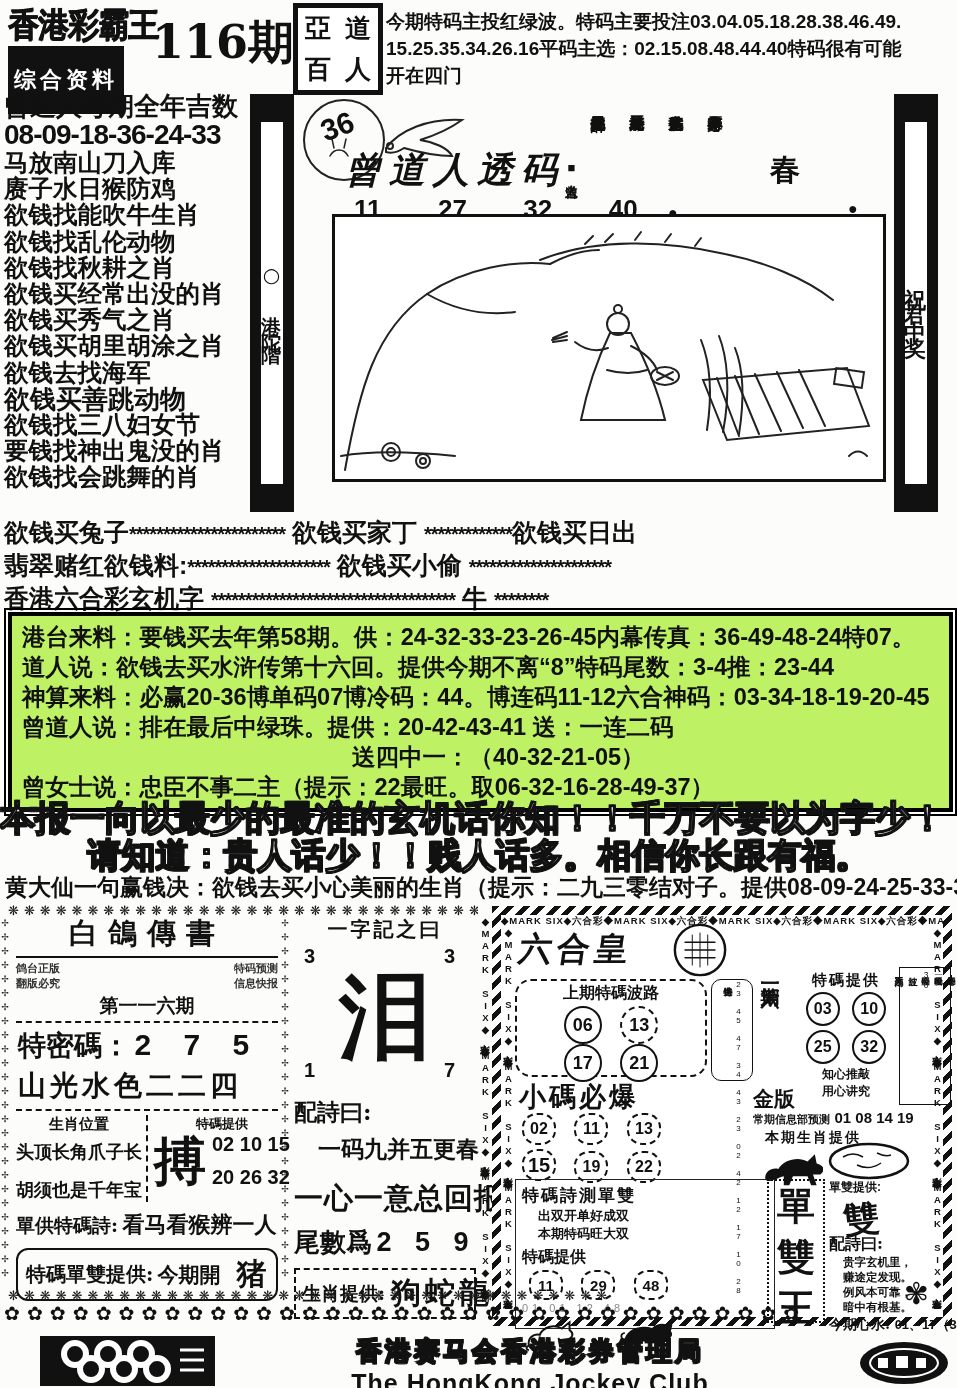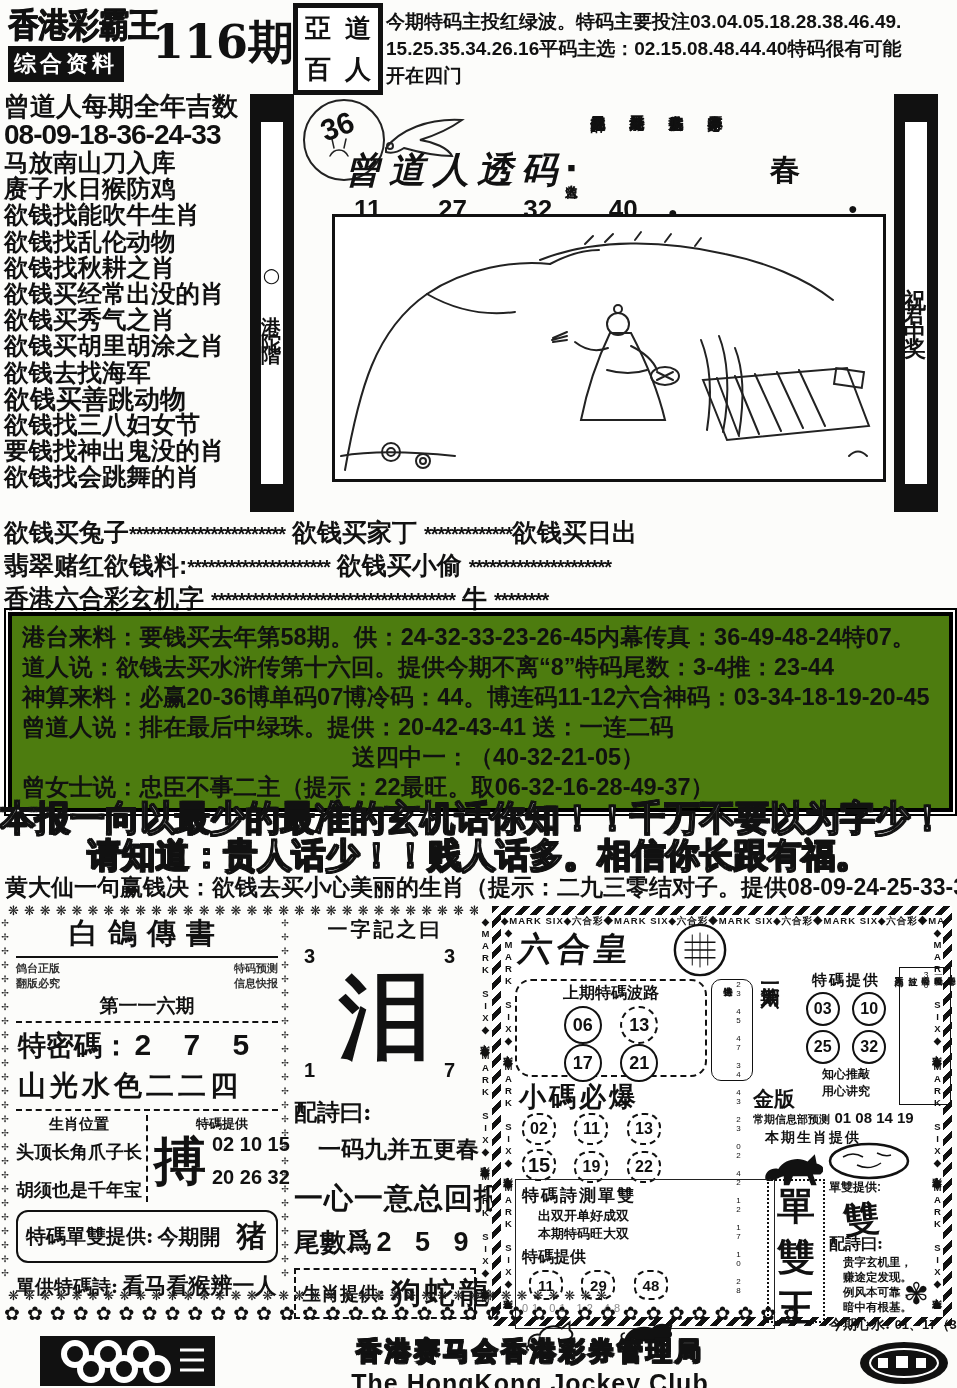--- a/index.html
+++ b/index.html
@@ -25,21 +25,21 @@
   .tipline{line-height:30px;}
   svg{display:block;}
 </style>
 </head>
 <body>
 
 <div id="page">
 
   <div class="abs" style="left:8px;top:4px;">
     <div class="b9" style="font-size:31px;letter-spacing:-1px;transform:scaleY(1.08);text-shadow:1px 0 #111,0 1px #111;">香港彩霸王</div>
-    <div style="display:inline-block;background:#111;color:#fff;font-size:22px;font-weight:900;padding:3px 6px;letter-spacing:4px;">综合资料</div>
+    <div style="display:inline-block;background:#111;color:#fff;font-size:22px;font-weight:900;padding:19px 6px;letter-spacing:4px;">综合资料</div>
   </div>
   <div class="abs b9 serif" style="left:152px;top:12px;font-size:46px;">116期</div>
 
   <div class="abs" style="left:293px;top:3px;width:80px;height:82px;border:5px solid #111;background:#fff;">
     <div style="display:grid;grid-template-columns:1fr 1fr;height:100%;align-items:center;justify-items:center;font-weight:900;font-size:26px;" class="serif">
       <span>亞</span>
       <span>道</span>
       <span>百</span>
       <span>人</span>
     </div>
@@ -154,21 +154,21 @@
     <div class="b9" style="font-size:25px;line-height:31px;">
       <span>翡翠赌红欲钱料:</span><span style="font-size:20px;letter-spacing:-1px;">*********************</span>
       <span>欲钱买小偷</span> <span style="font-size:20px;letter-spacing:-1px;">*********************</span>
     </div>
     <div class="b9" style="font-size:25px;line-height:31px;">
       <span>香港六合彩玄机字</span> <span style="font-size:20px;letter-spacing:-1px;">************************************</span>
       <span>牛</span> <span style="font-size:20px;letter-spacing:-1px;">********</span>
     </div>
   </div>
 
-  <div class="abs" style="left:8px;top:612px;width:917px;border:4px solid #000;outline:2px solid #000;outline-offset:2px;padding:6px 10px;background:#4d7c0f;">
+  <div class="abs" style="left:8px;top:612px;width:917px;border:4px solid #000;outline:2px solid #000;outline-offset:2px;padding:6px 10px;background:#bef264;">
     <div class="b9 tipline" style="font-size:23.5px;">港台来料：要钱买去年第58期。供：24-32-33-23-26-45内幕传真：36-49-48-24特07。</div>
     <div class="b9 tipline" style="font-size:23.5px;">道人说：欲钱去买水浒传第十六回。提供今期不离“8”特码尾数：3-4推：23-44</div>
     <div class="b9 tipline" style="font-size:23.5px;">神算来料：必赢20-36博单码07博冷码：44。博连码11-12六合神码：03-34-18-19-20-45</div>
     <div class="b9 tipline" style="font-size:23.5px;">曾道人说：排在最后中绿珠。提供：20-42-43-41 送：一连二码</div>
     <div class="b9 tipline" style="font-size:23.5px;margin-left:330px;">送四中一：（40-32-21-05）</div>
     <div class="b9 tipline" style="font-size:23.5px;">曾女士说：忠臣不事二主（提示：22最旺。取06-32-16-28-49-37）</div>
   </div>
 
   <div class="abs serif" style="left:0;top:799px;width:957px;text-align:center;">
     <div class="b9 hollow" style="font-size:35px;line-height:38px;">本报一向以最少的最准的玄机话你知！！千万不要以为字少！！</div>
@@ -208,28 +208,28 @@
         <div class="b" style="font-size:13px;">特碼提供</div>
         <div style="display:flex;align-items:center;">
           <div class="serif b9" style="font-size:52px;line-height:56px;">搏</div>
           <div style="margin-left:6px;">
             <div class="b9" style="font-size:20px;">02 10 15</div>
             <div class="b9" style="font-size:20px;margin-top:10px;">20 26 32</div>
           </div>
         </div>
       </div>
     </div>
+    <div style="margin-top:8px;">
+      <span class="serif b9" style="font-size:19px;">單供特碼詩:</span>
+      <span class="b9" style="font-size:22px;">看马看猴辨一人</span>
+    </div>
     <div style="border:2.5px solid #111;border-radius:12px;margin-top:8px;padding:4px 8px;display:flex;align-items:center;">
       <span class="serif b9" style="font-size:20px;">特碼單雙提供:</span>
       <span class="b9" style="font-size:21px;margin-left:4px;">今期開</span>
       <span class="serif b9" style="font-size:30px;margin-left:16px;">猪</span>
-    </div>
-    <div style="margin-top:8px;">
-      <span class="serif b9" style="font-size:19px;">單供特碼詩:</span>
-      <span class="b9" style="font-size:22px;">看马看猴辨一人</span>
     </div>
   </div>
 
   <div class="abs" style="left:294px;top:916px;width:182px;height:390px;">
     <div class="b" style="font-size:20px;letter-spacing:3px;text-align:center;">一字記之曰</div>
     <div style="position:relative;height:148px;">
       <span class="abs b" style="left:10px;top:2px;font-size:20px;">3</span>
       <span class="abs b" style="left:150px;top:2px;font-size:20px;">3</span>
       <span class="abs b" style="left:10px;top:116px;font-size:20px;">1</span>
       <span class="abs b" style="left:150px;top:116px;font-size:20px;">7</span>

